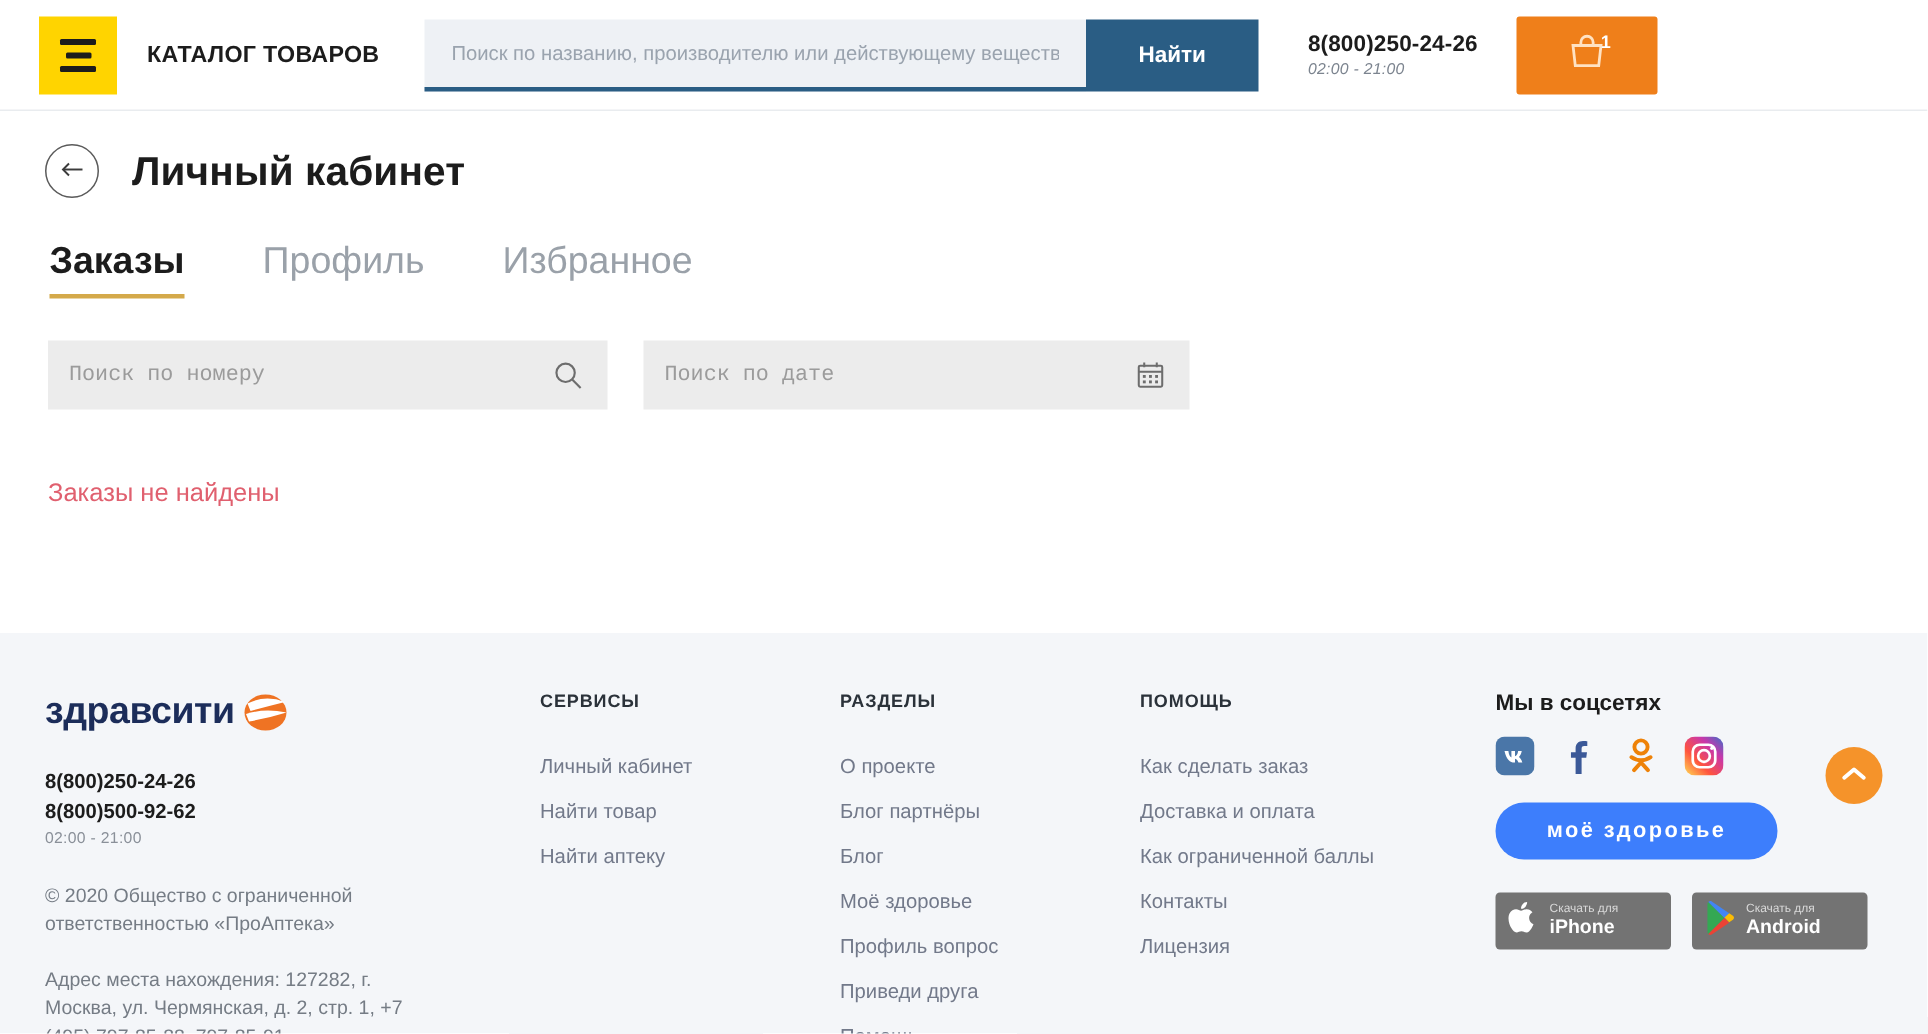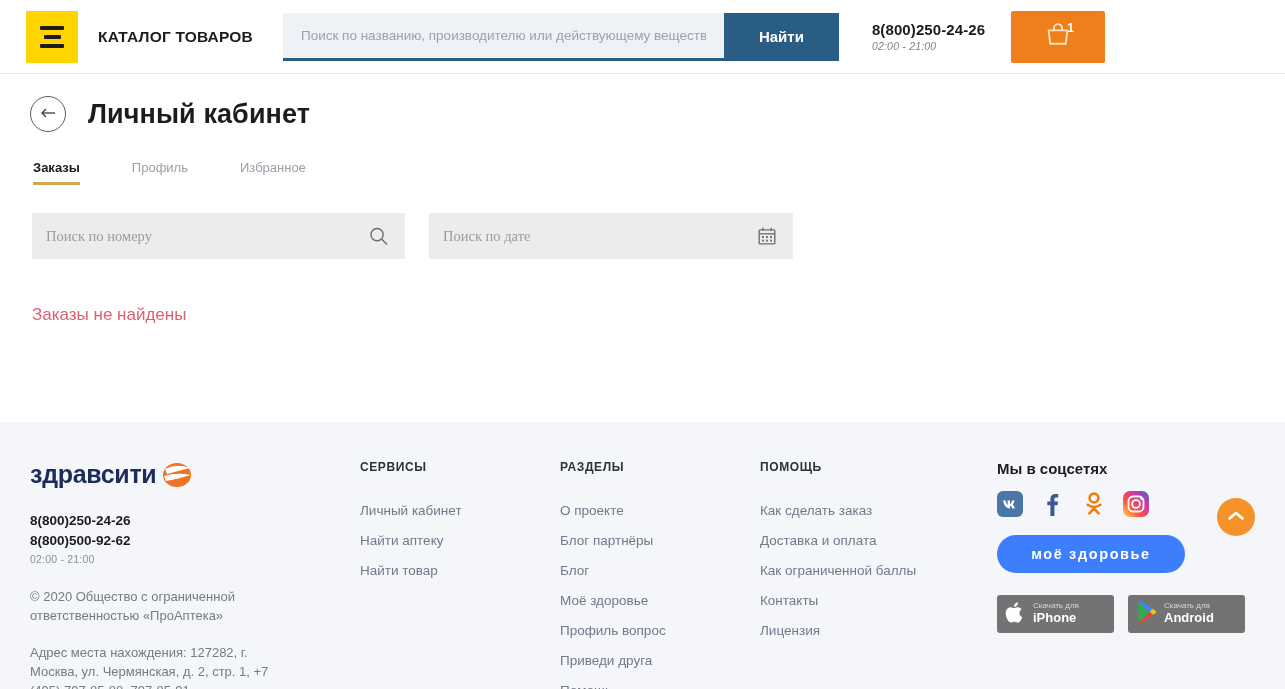--- a/index.html
+++ b/index.html
@@ -125,21 +125,21 @@
   .page-title {
     margin-left: 22px;
     font-size: 27px;
     font-weight: bold;
     color: #1c1c1c;
     letter-spacing: .1px;
   }
 
   .tabs { display: flex; gap: 52px; margin-top: 28px; padding-left: 3px; }
   .tab {
-    font-size: 13px;
+    font-size: 25px;
     color: #9aa1a9;
     padding-bottom: 7px;
     cursor: pointer;
     white-space: nowrap;
     border-bottom: 3px solid transparent;
   }
   .tab.active { color: #1c1c1c; font-weight: bold; border-bottom-color: #d4a94a; }
 
   .filters { display: flex; gap: 24px; margin-top: 28px; padding-left: 2px; }
   .filter-field {
@@ -152,21 +152,21 @@
   .filter-field.date { width: 364px; }
   .filter-field input {
     flex: 1 1 auto;
     height: 100%;
     background: transparent;
     border: none;
     outline: none;
     padding: 0 46px 0 14px;
     font-size: 14.5px;
     color: #555;
-    font-family: Liberation Serif, serif;
+    font-family: Liberation Mono, monospace;
   }
   .filter-field input::placeholder { color: #9b9b9b; }
   .filter-icon {
     position: absolute; right: 16px; top: 50%;
     transform: translateY(-50%);
     display: flex; align-items: center; cursor: pointer;
   }
 
   .empty-msg {
     margin-top: 46px;
@@ -382,22 +382,22 @@
       <div class="f-hours">02:00 - 21:00</div>
     </div>
 
     <div class="f-copy">© 2020 Общество с ограниченной ответственностью «ПроАптека»</div>
     <div class="f-addr">Адрес места нахождения: 127282, г. Москва, ул. Чермянская, д. 2, стр. 1, +7 (495) 797-85-88, 797-85-91</div>
   </div>
 
   <div class="f-col">
     <div class="f-head">СЕРВИСЫ</div>
     <a class="f-link">Личный кабинет</a>
+    <a class="f-link">Найти товар</a>
     <a class="f-link">Найти аптеку</a>
-    <a class="f-link">Найти товар</a>
   </div>
 
   <div class="f-col">
     <div class="f-head">РАЗДЕЛЫ</div>
     <a class="f-link">О проекте</a>
     <a class="f-link">Блог партнёры</a>
     <a class="f-link">Блог</a>
     <a class="f-link">Моё здоровье</a>
     <a class="f-link">Профиль вопрос</a>
     <a class="f-link">Приведи друга</a>

